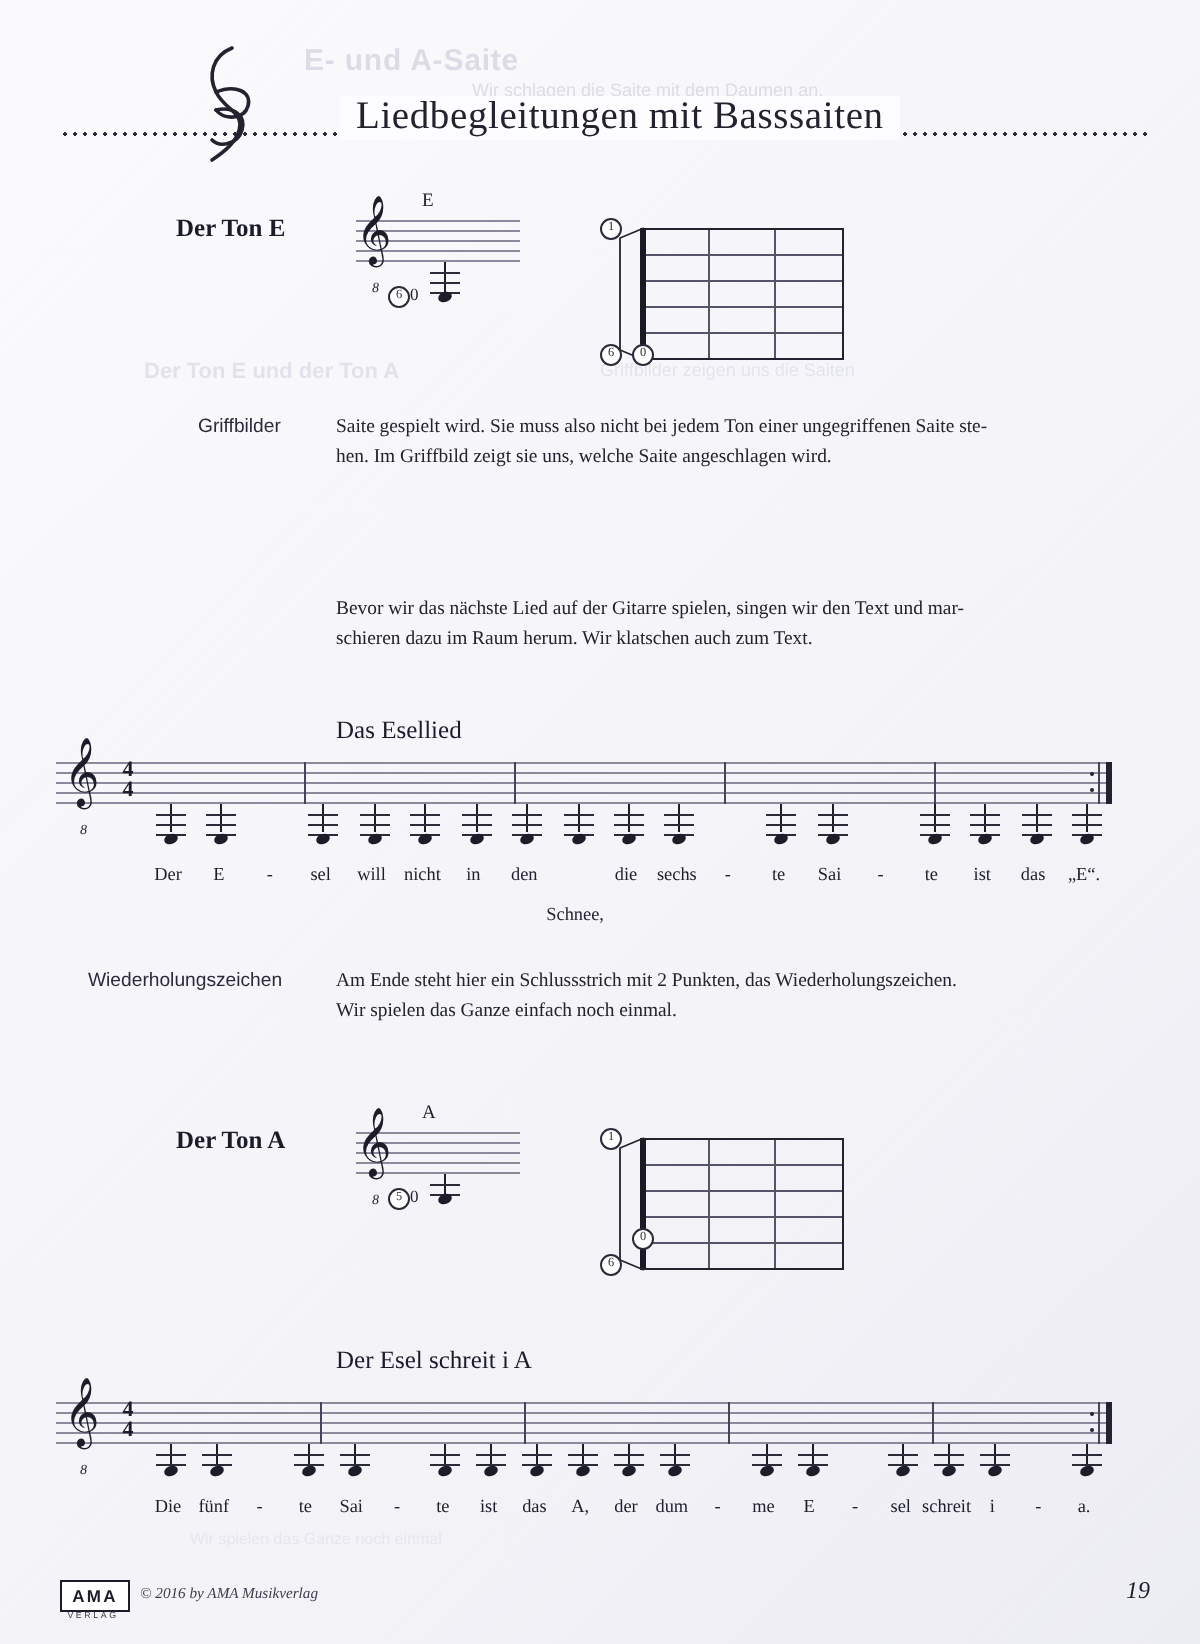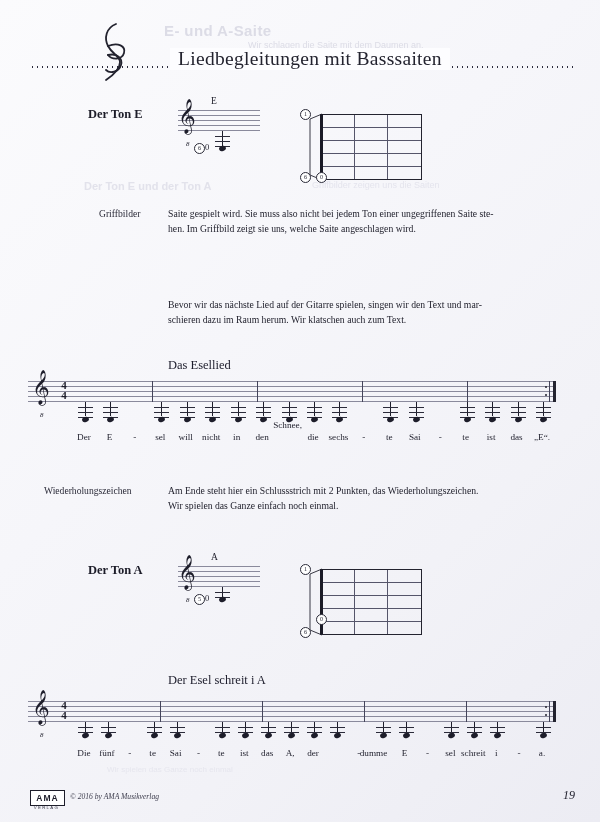--- a/index.html
+++ b/index.html
@@ -13,21 +13,20 @@
   }
   .page{
     position:absolute;inset:0;
     background:
       linear-gradient(135deg,#fbfbfd 0%,#f6f6fa 40%,#f2f2f7 70%,#ececf3 100%);
   }
   
   .bleed{
     position:absolute;color:#dcdce6;pointer-events:none;user-select:none;
     font-family:"Liberation Sans", sans-serif;
-    margin-left:12px;
   }
   .bleed-title{left:152px;top:22px;font-size:15px;font-weight:bold;letter-spacing:.4px;}
   .bleed-sub{left:236px;top:40px;font-size:9px;}
   .bleed-mid{left:72px;top:180px;font-size:11px;font-weight:bold;color:#e2e2eb;}
   .bleed-low{left:300px;top:180px;font-size:9px;color:#e4e4ed;}
   .bleed-foot{left:95px;top:765px;font-size:8px;color:#e6e6ee;}
 
   
   .hdr{position:absolute;left:30px;top:46px;width:545px;height:30px;}
   .dots{
@@ -38,21 +37,21 @@
   .hdr-brace{position:absolute;left:60px;top:-24px;width:48px;height:62px;}
   .hdr-title{
     position:absolute;left:140px;top:2px;
     font-size:19.5px;letter-spacing:.3px;
     background:linear-gradient(to right,#fdfdff 0%,#fdfdff 100%);
     padding:0 8px;white-space:nowrap;color:#23232f;
   }
 
   
   .lbl-h{font-size:12.5px;font-weight:bold;color:#1c1c28;}
-  .side-lbl{font-size:9.6px;color:#2a2a38;font-family:Liberation Serif, serif;}
+  .side-lbl{font-size:9.6px;color:#2a2a38;font-family:Liberation Sans, sans-serif;}
   .para{font-size:9.7px;line-height:14.6px;color:#23232f;text-align:justify;}
   .song-h{font-size:12.5px;font-weight:normal;}
 
   
   .staff{position:absolute;}
   .sline{position:absolute;left:0;height:1px;background:#8a8a9c;width:100%;}
   .sline.l0{top:0px;}
   .sline.l1{top:5px;}
   .sline.l2{top:10px;}
   .sline.l3{top:15px;}
@@ -292,21 +291,21 @@
     </div>
   <div id="song1-lyrics">
       <div class="lyric" style="left: 68px; top: 432px; width: 32px;">Der</div>
       <div class="lyric" style="left: 93.4444px; top: 432px; width: 32px;">E</div>
       <div class="lyric" style="left: 118.889px; top: 432px; width: 32px;">-</div>
       <div class="lyric" style="left: 144.333px; top: 432px; width: 32px;">sel</div>
       <div class="lyric" style="left: 169.778px; top: 432px; width: 32px;">will</div>
       <div class="lyric" style="left: 195.222px; top: 432px; width: 32px;">nicht</div>
       <div class="lyric" style="left: 220.667px; top: 432px; width: 32px;">in</div>
       <div class="lyric" style="left: 246.111px; top: 432px; width: 32px;">den</div>
-      <div class="lyric" style="left: 271.556px; top: 420px; width: 32px;">Schnee,</div>
+      <div class="lyric" style="left: 271.556px; top: 452px; width: 32px;">Schnee,</div>
       <div class="lyric" style="left: 297px; top: 432px; width: 32px;">die</div>
       <div class="lyric" style="left: 322.444px; top: 432px; width: 32px;">sechs</div>
       <div class="lyric" style="left: 347.889px; top: 432px; width: 32px;">-</div>
       <div class="lyric" style="left: 373.333px; top: 432px; width: 32px;">te</div>
       <div class="lyric" style="left: 398.778px; top: 432px; width: 32px;">Sai</div>
       <div class="lyric" style="left: 424.222px; top: 432px; width: 32px;">-</div>
       <div class="lyric" style="left: 449.667px; top: 432px; width: 32px;">te</div>
       <div class="lyric" style="left: 475.111px; top: 432px; width: 32px;">ist</div>
       <div class="lyric" style="left: 500.556px; top: 432px; width: 32px;">das</div>
       <div class="lyric" style="left: 526px; top: 432px; width: 32px;">„E“.</div>
@@ -450,21 +449,21 @@
       <div class="lyric" style="left: 90.9px; top: 748px; width: 32px;">fünf</div>
       <div class="lyric" style="left: 113.8px; top: 748px; width: 32px;">-</div>
       <div class="lyric" style="left: 136.7px; top: 748px; width: 32px;">te</div>
       <div class="lyric" style="left: 159.6px; top: 748px; width: 32px;">Sai</div>
       <div class="lyric" style="left: 182.5px; top: 748px; width: 32px;">-</div>
       <div class="lyric" style="left: 205.4px; top: 748px; width: 32px;">te</div>
       <div class="lyric" style="left: 228.3px; top: 748px; width: 32px;">ist</div>
       <div class="lyric" style="left: 251.2px; top: 748px; width: 32px;">das</div>
       <div class="lyric" style="left: 274.1px; top: 748px; width: 32px;">A,</div>
       <div class="lyric" style="left: 297px; top: 748px; width: 32px;">der</div>
-      <div class="lyric" style="left: 319.9px; top: 748px; width: 32px; margin-left: 32px;">dum</div>
+      <div class="lyric" style="left: 319.9px; top: 748px; width: 32px;">dum</div>
       <div class="lyric" style="left: 342.8px; top: 748px; width: 32px;">-</div>
       <div class="lyric" style="left: 365.7px; top: 748px; width: 32px;">me</div>
       <div class="lyric" style="left: 388.6px; top: 748px; width: 32px;">E</div>
       <div class="lyric" style="left: 411.5px; top: 748px; width: 32px;">-</div>
       <div class="lyric" style="left: 434.4px; top: 748px; width: 32px;">sel</div>
       <div class="lyric" style="left: 457.3px; top: 748px; width: 32px;">schreit</div>
       <div class="lyric" style="left: 480.2px; top: 748px; width: 32px;">i</div>
       <div class="lyric" style="left: 503.1px; top: 748px; width: 32px;">-</div>
       <div class="lyric" style="left: 526px; top: 748px; width: 32px;">a.</div>
     </div>

